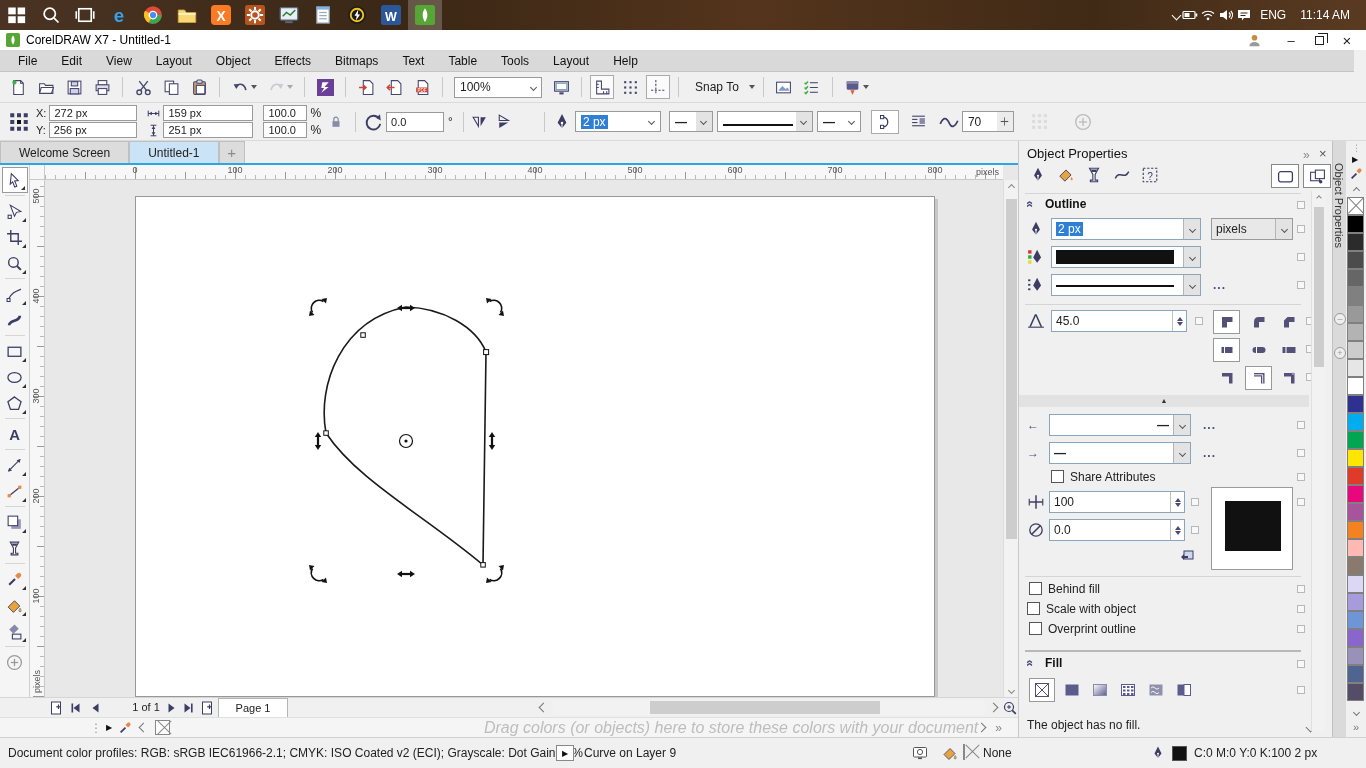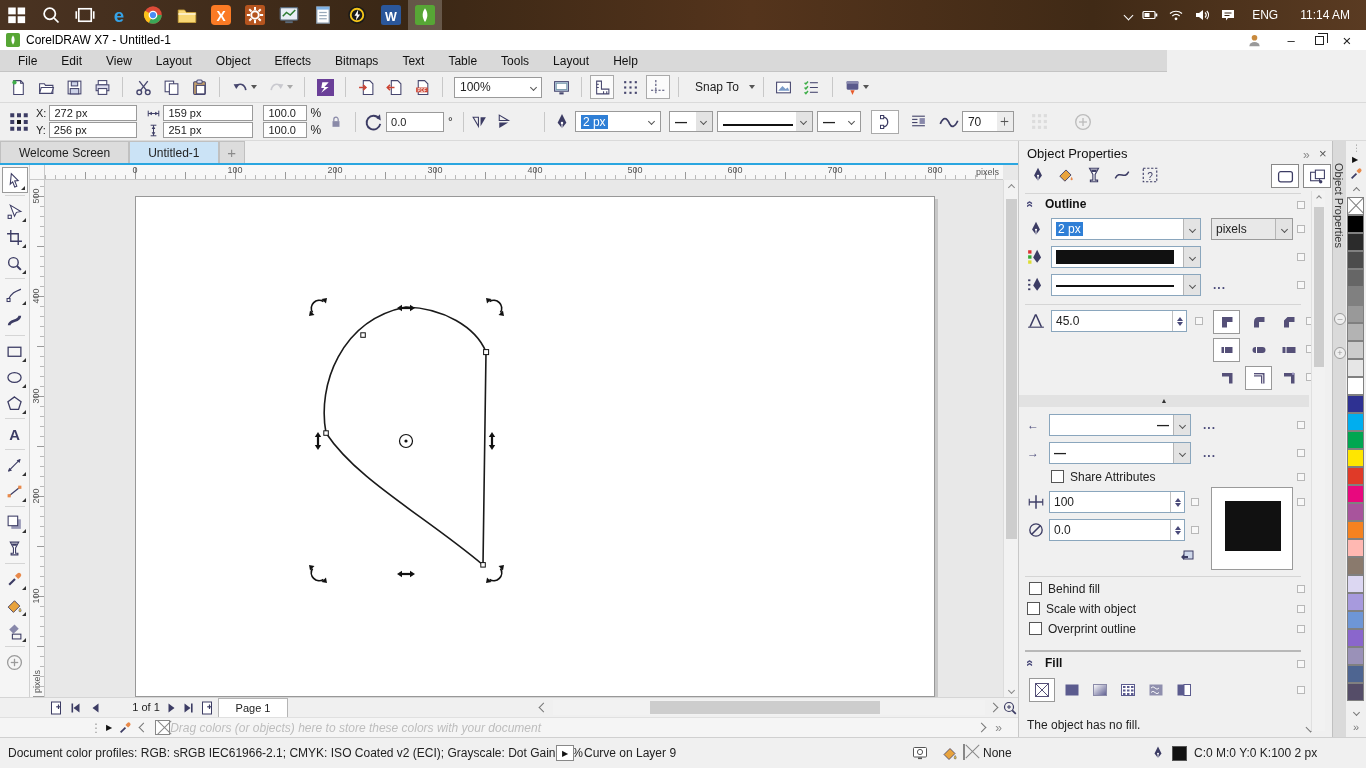--- a/index.html
+++ b/index.html
@@ -6,39 +6,39 @@
   html,body{width:1366px;height:768px;overflow:hidden;background:#f0f0f0;}
   .abs{position:absolute;}
   #app{position:relative;width:1366px;height:768px;font-size:12px;color:#222;}
   .i{display:inline-block;line-height:0;}
   .i svg{width:100%;height:100%;display:block;}
   
   #taskbar{left:0;top:0;width:1366px;height:30px;background:linear-gradient(90deg,#4a3322 0%,#3a2715 30%,#54341c 55%,#402a16 80%,#5a3b22 100%);display:flex;align-items:center;}
   .tb-item{width:34px;height:30px;display:flex;align-items:center;justify-content:center;cursor:pointer;}
   .tb-item.active{background:rgba(255,255,255,.22);}
   .tb-item .i{width:20px;height:20px;}
-  #tray{margin-left:auto;display:flex;align-items:center;color:#fff;gap:10px;padding-right:10px;}
+  #tray{margin-left:auto;display:flex;align-items:center;color:#fff;gap:2px;padding-right:10px;}
   #tray .i{width:16px;height:16px;}
   .chev{display:inline-block;width:7px;height:7px;border-right:1.5px solid #fff;border-bottom:1.5px solid #fff;}
   .chev.down{transform:rotate(45deg);}
   .chev.gray{border-color:#777;}
   .chev.up{transform:rotate(225deg);}
   .chev.left{transform:rotate(135deg);}
   .chev.right{transform:rotate(-45deg);}
   #tray .txt{font-size:12px;padding:0 6px;}
   
   #titlebar{left:0;top:30px;width:1366px;height:20px;background:#fff;display:flex;align-items:center;}
   #titlebar .i{width:14px;height:14px;margin:0 6px 0 6px;}
   #title-text{font-size:12px;color:#000;}
   #win-btns{margin-left:auto;display:flex;align-items:center;gap:2px;padding-right:6px;}
   .wbtn{width:26px;height:18px;display:flex;align-items:center;justify-content:center;color:#222;font-size:13px;cursor:pointer;}
   .restore-glyph{position:relative;width:9px;height:9px;border:1px solid #222;}
   .restore-glyph:before{content:"";position:absolute;left:2px;top:-4px;width:9px;height:9px;border:1px solid #222;border-left:none;border-bottom:none;}
   
-  #menubar{left:0;top:50px;width:1167px;height:22px;background:#d9d9d9;display:flex;align-items:center;padding-left:6px;border-bottom:1px solid #c4c4c4;}
+  #menubar{left:0;top:50px;width:1354px;height:22px;background:#d9d9d9;display:flex;align-items:center;padding-left:6px;border-bottom:1px solid #c4c4c4;}
   .menu-item{padding:2px 12px;font-size:12px;color:#111;cursor:pointer;}
   
   #toolbar{left:0;top:72px;width:1366px;height:31px;background:#f0f0f0;display:flex;align-items:center;padding-left:6px;border-bottom:1px solid #dadada;gap:4px;}
   .tbtn{width:24px;height:24px;display:flex;align-items:center;justify-content:center;cursor:pointer;border:1px solid transparent;}
   .tbtn .i{width:17px;height:17px;}
   .tsep{width:1px;height:20px;background:#c8c8c8;margin:0 4px;}
   .caret{display:inline-block;width:0;height:0;border-left:3.5px solid transparent;border-right:3.5px solid transparent;border-top:4px solid #555;margin-left:2px;}
   .combo{background:#fff;border:1px solid #9a9a9a;height:21px;display:flex;align-items:center;font-size:12px;position:relative;cursor:pointer;}
   .combo .cval{flex:1;padding:0 5px;white-space:nowrap;overflow:hidden;}
   .combo .cbtn{width:16px;height:100%;display:flex;align-items:center;justify-content:center;}
@@ -91,21 +91,21 @@
   
   #pagenav{left:0;top:697px;width:1018px;height:20px;background:#f0f0f0;border-top:1px solid #d5d5d5;}
   #pagenav .nav-ico{position:absolute;top:2px;width:16px;height:16px;cursor:pointer;}
   .navtxt{position:absolute;top:3px;font-size:11px;color:#222;}
   #page-tab{position:absolute;left:218px;top:0;width:70px;height:19px;background:#fff;border:1px solid #b5b5b5;border-bottom:none;font-size:11px;display:flex;align-items:center;justify-content:center;cursor:pointer;}
   #hscroll{position:absolute;left:553px;top:2px;width:432px;height:15px;background:#f2f2f2;}
   #hthumb{position:absolute;left:97px;top:1px;width:230px;height:13px;background:#cdcdcd;}
   .hs-btn{position:absolute;top:2px;width:15px;height:15px;display:flex;align-items:center;justify-content:center;cursor:pointer;}
   
   #docpal{left:0;top:717px;width:1018px;height:20px;background:#f5f5f5;border-top:1px solid #e0e0e0;display:flex;align-items:center;}
-  #docpal-hint{flex:1;text-align:left;font-style:italic;color:#bdbdbd;font-size:12px;}
+  #docpal-hint{flex:1;text-align:right;font-style:italic;color:#bdbdbd;font-size:16px;}
   .swatch-none{width:15px;height:15px;background:#fff;border:1px solid #888;position:relative;}
   .swatch-none:before,.swatch-none:after{content:"";position:absolute;left:-1px;top:6px;width:19px;height:1px;background:#888;}
   .swatch-none:before{transform:rotate(45deg);}
   .swatch-none:after{transform:rotate(-45deg);}
   
   #statusbar{left:0;top:737px;width:1366px;height:31px;background:#f0f0f0;border-top:1px solid #d0d0d0;font-size:12px;color:#222;}
   #statusbar .i{width:16px;height:16px;}
   .flyout-btn{border:1px solid #888;background:#fff;width:18px;height:16px;display:inline-flex;align-items:center;justify-content:center;font-size:8px;color:#111;cursor:pointer;}
   
   #docker{left:1018px;top:141px;width:314px;height:596px;background:#f0f0f0;border-left:1px solid #c8c8c8;font-size:12px;}

